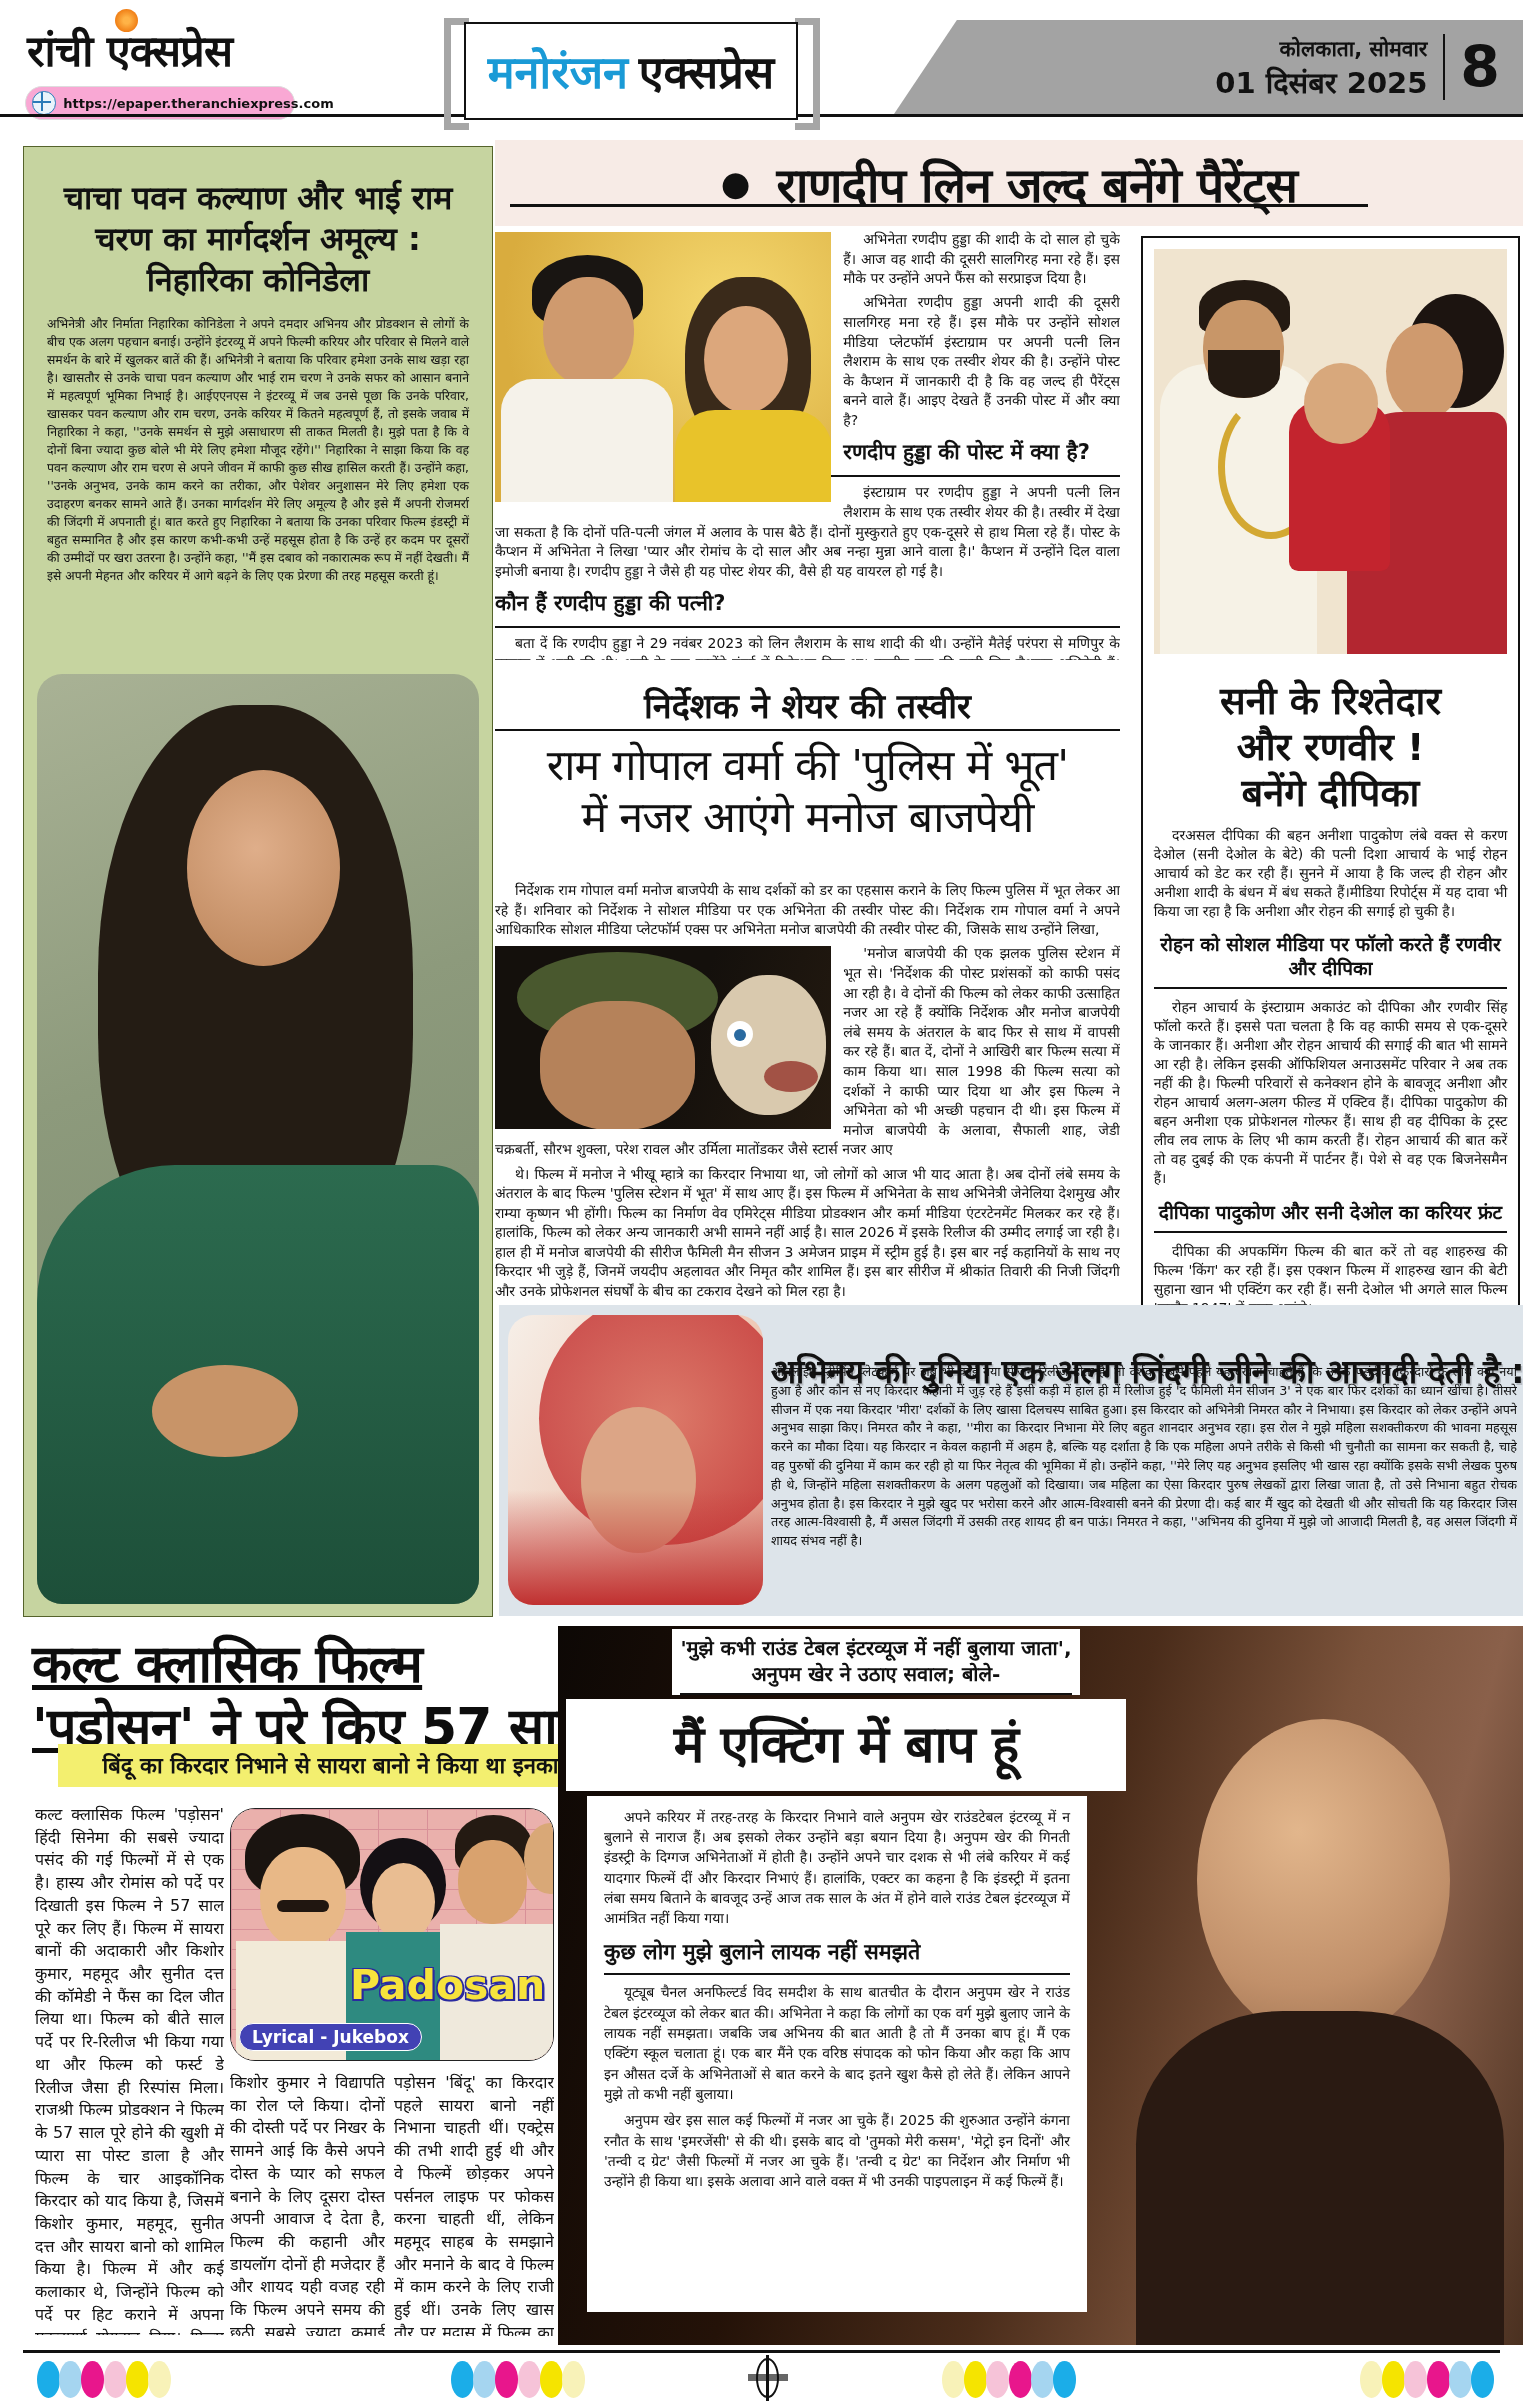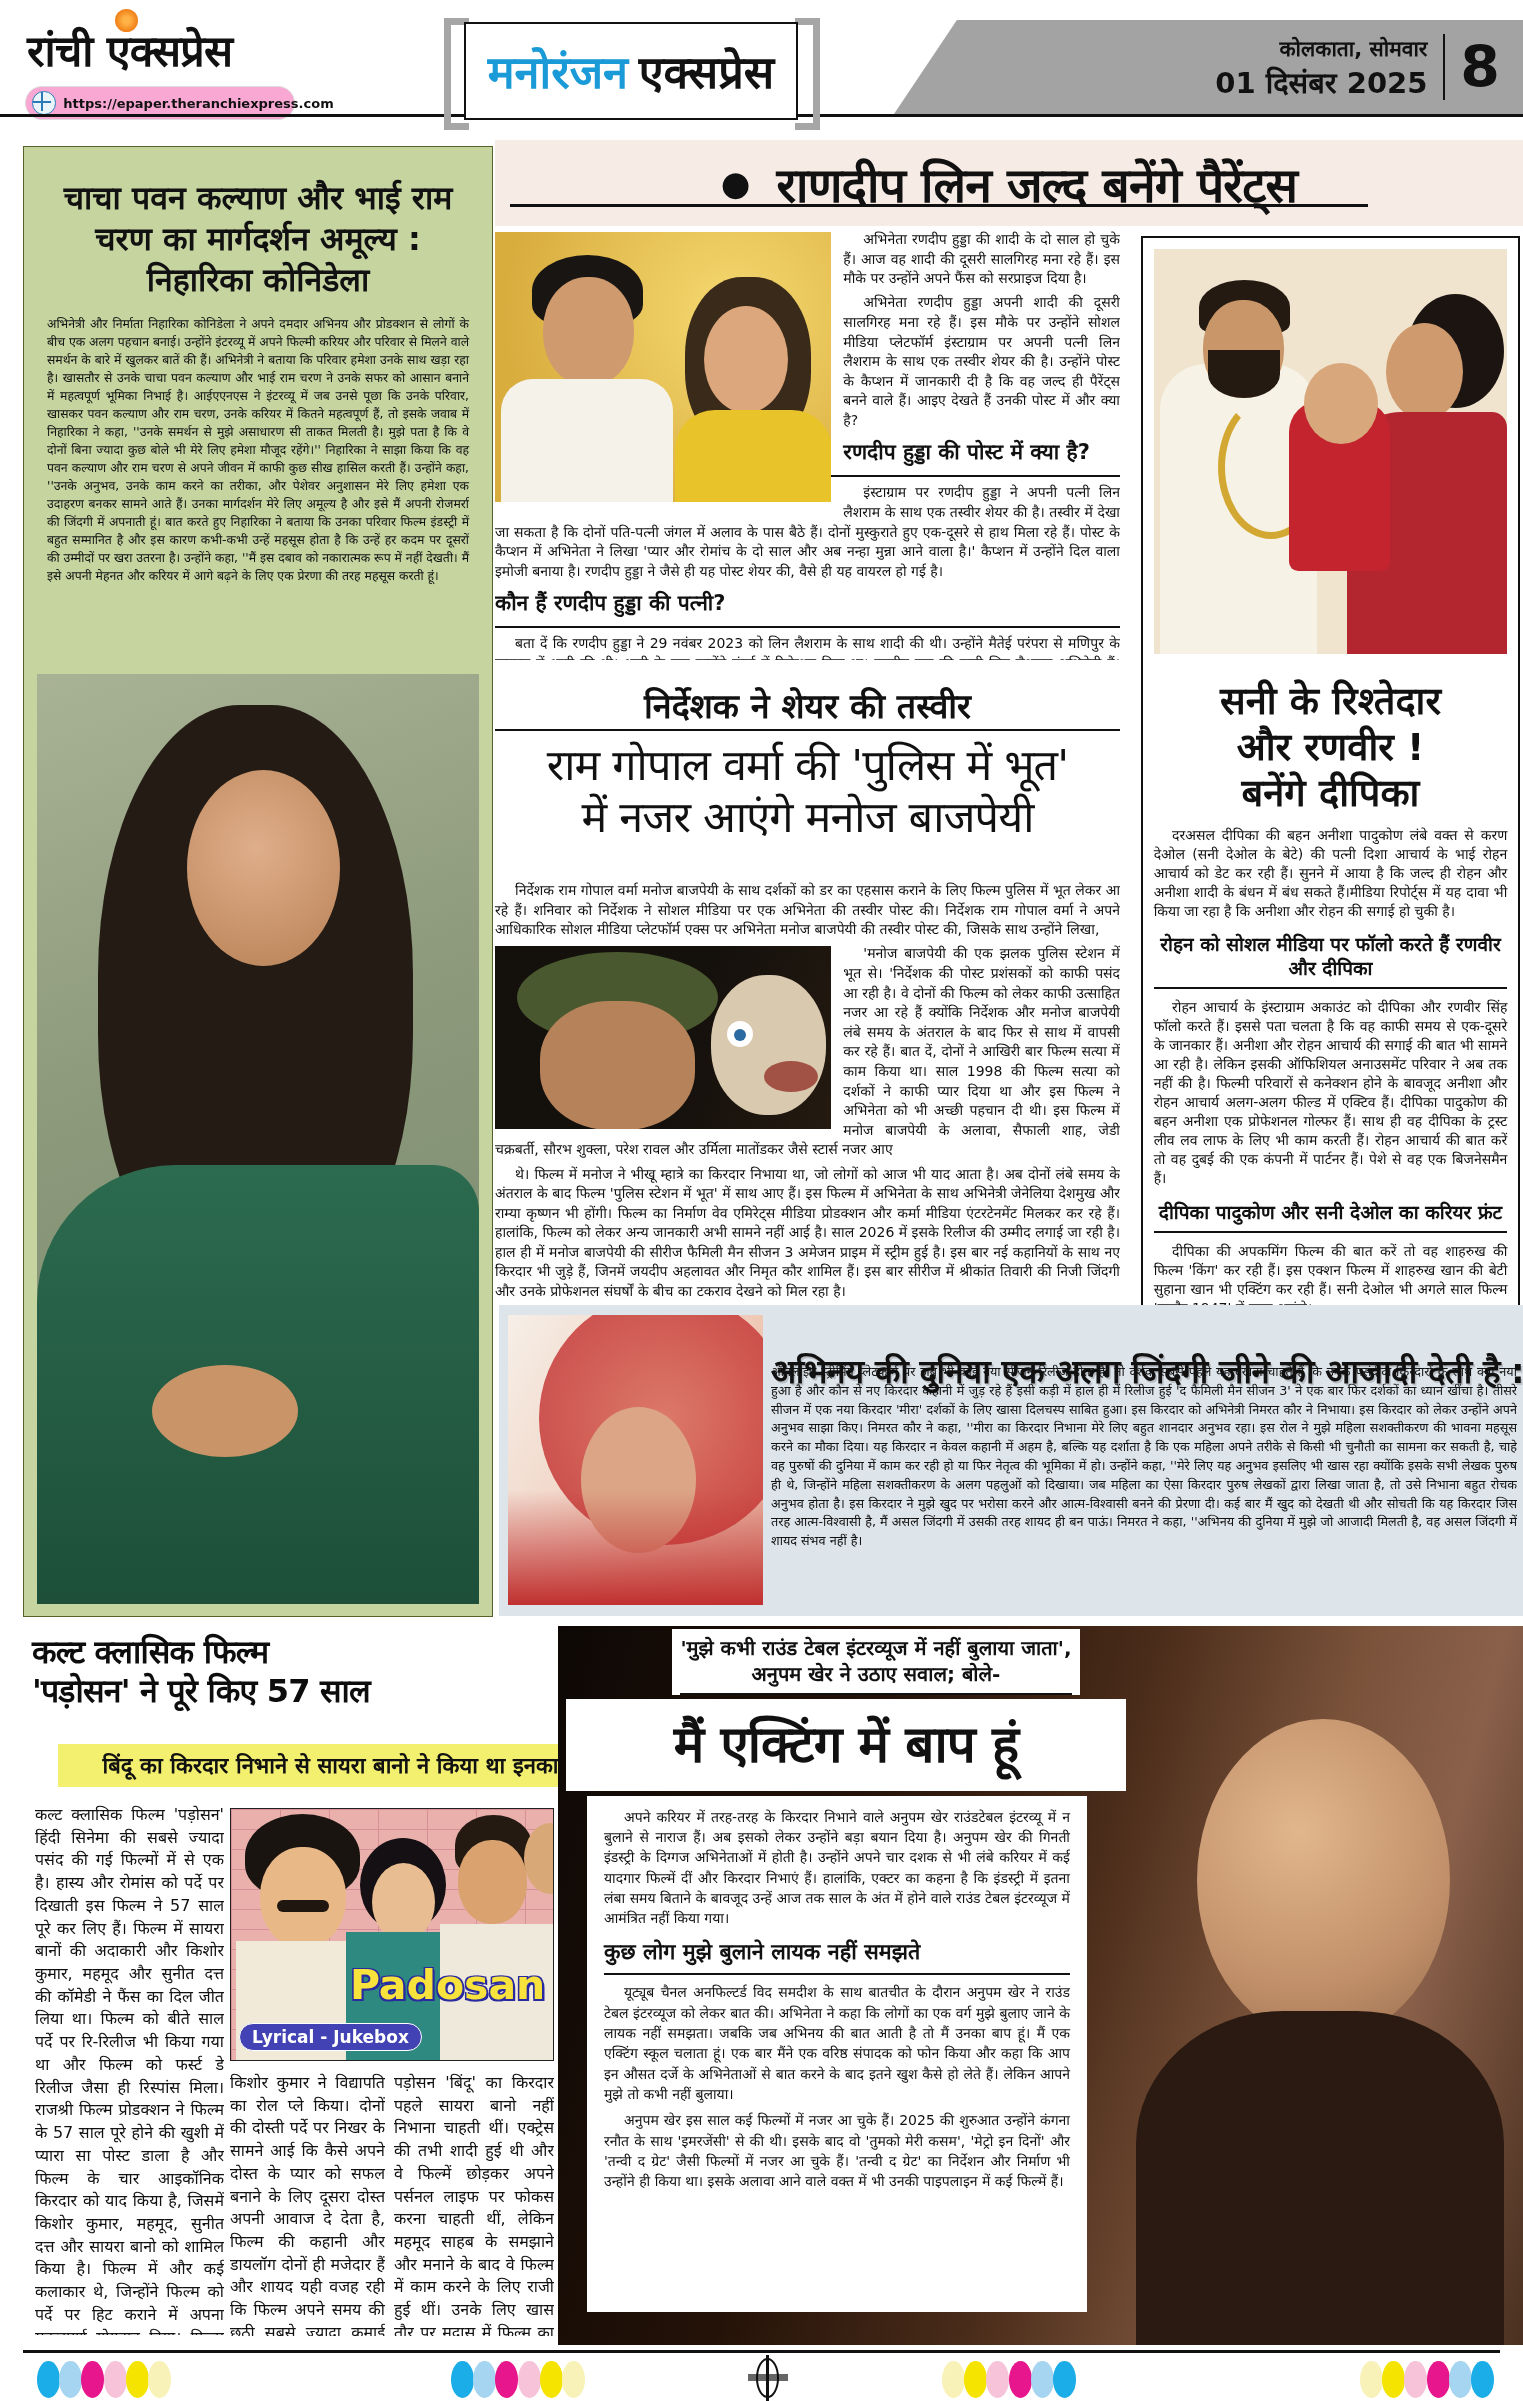--- a/index.html
+++ b/index.html
@@ -2,21 +2,21 @@
 <html style="font-size:12.3px"><head>
 <meta charset="utf-8">
 <style>
   html,body{margin:0;padding:0;}
   body{width:1523px;height:2401px;position:relative;background:#ffffff;
        font-family:"DejaVu Sans","Liberation Sans",sans-serif;color:#111;overflow:hidden;}
   .abs{position:absolute;}
   .just{text-align:justify;}
   .hd{font-weight:800;color:#0d0d0d;}
   .rule{position:absolute;background:#111;}
-  .photo{position:absolute;overflow:hidden;}
+  .photo{position:absolute;overflow:hidden;border-radius:25px;}
   .layer{position:absolute;}
 
   
   #masthead{left:27px;top:20px;font-size:43px;font-weight:800;letter-spacing:-0.8px;}
   #sun{left:115px;top:9.2px;width:23px;height:23px;border-radius:50%;
        background:radial-gradient(circle,#ffb347 20%,#f07f16 70%);}
   #url-pill{left:25px;top:86px;width:270px;height:34px;background:#f9a8d4;border:0.8px solid #ddd;
             border-radius:17px;display:flex;align-items:center;gap:7.7px;padding-left:6.1px;box-sizing:border-box;}
   #globe{width:21.5px;height:21.5px;border-radius:50%;border:1.5px solid #2a7ab8;position:relative;background:#eaf4fb;flex:0 0 auto;}
   #globe:before{content:"";position:absolute;left:0;top:9.2px;width:18.4px;height:1.5px;background:#2a7ab8;}
@@ -114,21 +114,21 @@
   .nm-bg{inset:0;background:linear-gradient(120deg,#f6efe8 0%,#efc9b6 60%,#e4a694 100%);}
   .nm-veil{left:31px;top:-23px;width:253px;height:253px;background:radial-gradient(circle,#d86a5a 0%,#c43434 80%);border-radius:50%;opacity:.85;}
   .nm-face{left:73px;top:92px;width:115px;height:146px;background:#dca586;border-radius:50%;}
   .nm-red{left:0;bottom:0;width:255px;height:115px;background:linear-gradient(transparent,#c03030);}
   #nimrat-headline{left:771px;top:1348px;width:751px;font-size:33px;font-weight:800;white-space:nowrap;
                    text-shadow:1.5px 2.3px 0 #b9bec4;letter-spacing:-0.4px;}
   #nimrat-body{left:771px;top:1363px;width:746px;height:244px;font-size:12.7px;line-height:1.48;
                text-align:justify;overflow:hidden;}
 
   
-  #padosan-headline{left:32px;top:1633px;width:583px;font-size:32px;line-height:1.22;font-weight:800;letter-spacing:-0.8px;}
+  #padosan-headline{left:32px;top:1633px;width:583px;font-size:52px;line-height:1.22;font-weight:800;letter-spacing:-0.8px;text-decoration:underline;}
   #padosan-headline span{display:block;}
   #padosan-yellow{left:58px;top:1744px;width:554px;height:43px;background:#f3ef6f;
                   text-align:center;font-size:22px;font-weight:800;line-height:43px;overflow:hidden;}
   .pd-col{position:absolute;font-size:16px;line-height:1.42;text-align:justify;overflow:hidden;}
   #pd-col1{left:35px;top:1804px;width:189px;height:531px;}
   #pd-col2{left:230px;top:2072px;width:155px;height:264px;}
   #pd-col3{left:394px;top:2072px;width:160px;height:264px;}
   #padosan-poster{left:230px;top:1808px;width:324px;height:253px;border:1.5px solid #222;box-sizing:border-box;}
   .pp-bg{inset:0;background:#eab0ac;
          background-image:linear-gradient(#d89098 1.5px,transparent 1.5px),linear-gradient(90deg,#d89098 1.5px,transparent 1.5px);

